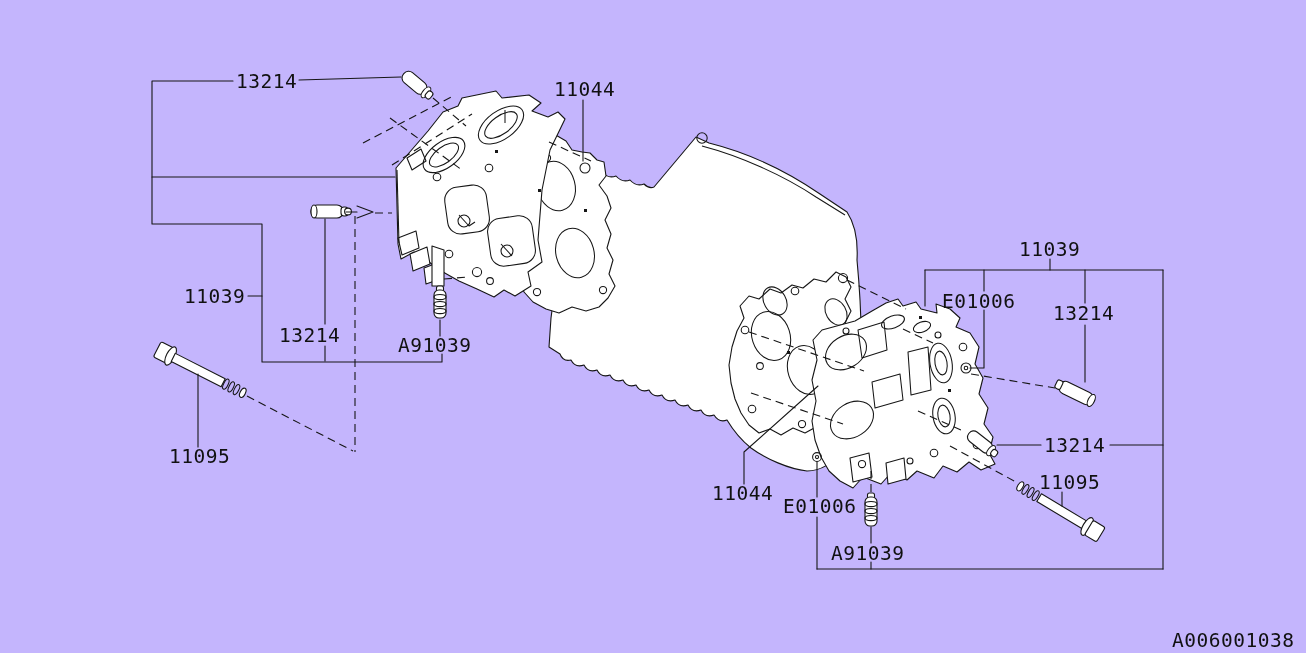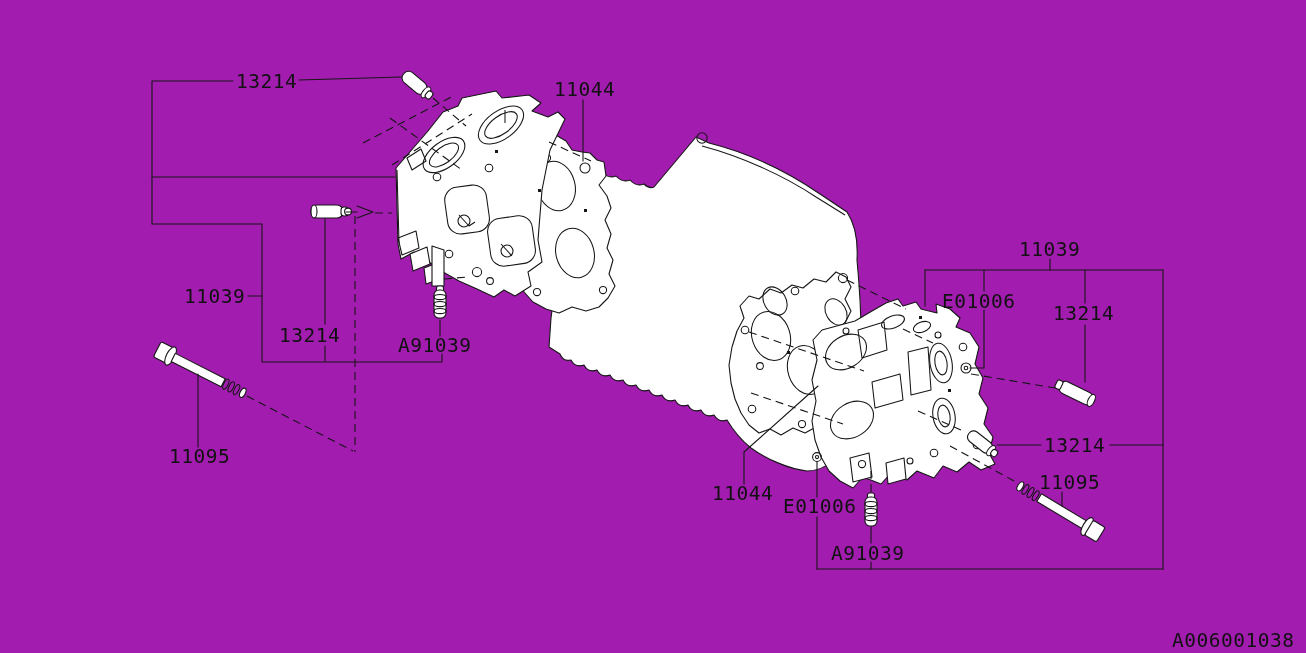--- a/index.html
+++ b/index.html
@@ -1,16 +1,16 @@
 <!DOCTYPE html>
 <html><head>
 <meta charset="utf-8">
 <style>
   html,body{margin:0;padding:0;background:#fff;}
-  .stage{position:relative;width:1306px;height:653px;background:#a21caf;overflow:hidden;
+  .stage{position:relative;width:1306px;height:653px;background:#c4b5fd;overflow:hidden;
          font-family:"DejaVu Sans Mono", monospace;}
   svg{display:block}
   .lbl{font-family:"DejaVu Sans Mono", monospace;font-size:19.5px;fill:#111;letter-spacing:.5px;}
   .code{font-family:"DejaVu Sans Mono", monospace;font-size:19.5px;fill:#111;letter-spacing:.5px;}
   .ln{stroke:#161616;stroke-width:1.1;fill:none;stroke-linecap:round;stroke-linejoin:round;}
   .dash{stroke:#161616;stroke-width:1.1;fill:none;stroke-dasharray:8 5;stroke-linecap:butt;}
   .part{stroke:#161616;stroke-width:1.1;fill:#ffffff;stroke-linejoin:round;}
   .det{stroke:#161616;stroke-width:1.05;fill:none;stroke-linejoin:round;}
   .dot{fill:#161616;stroke:none;}
 </style>

